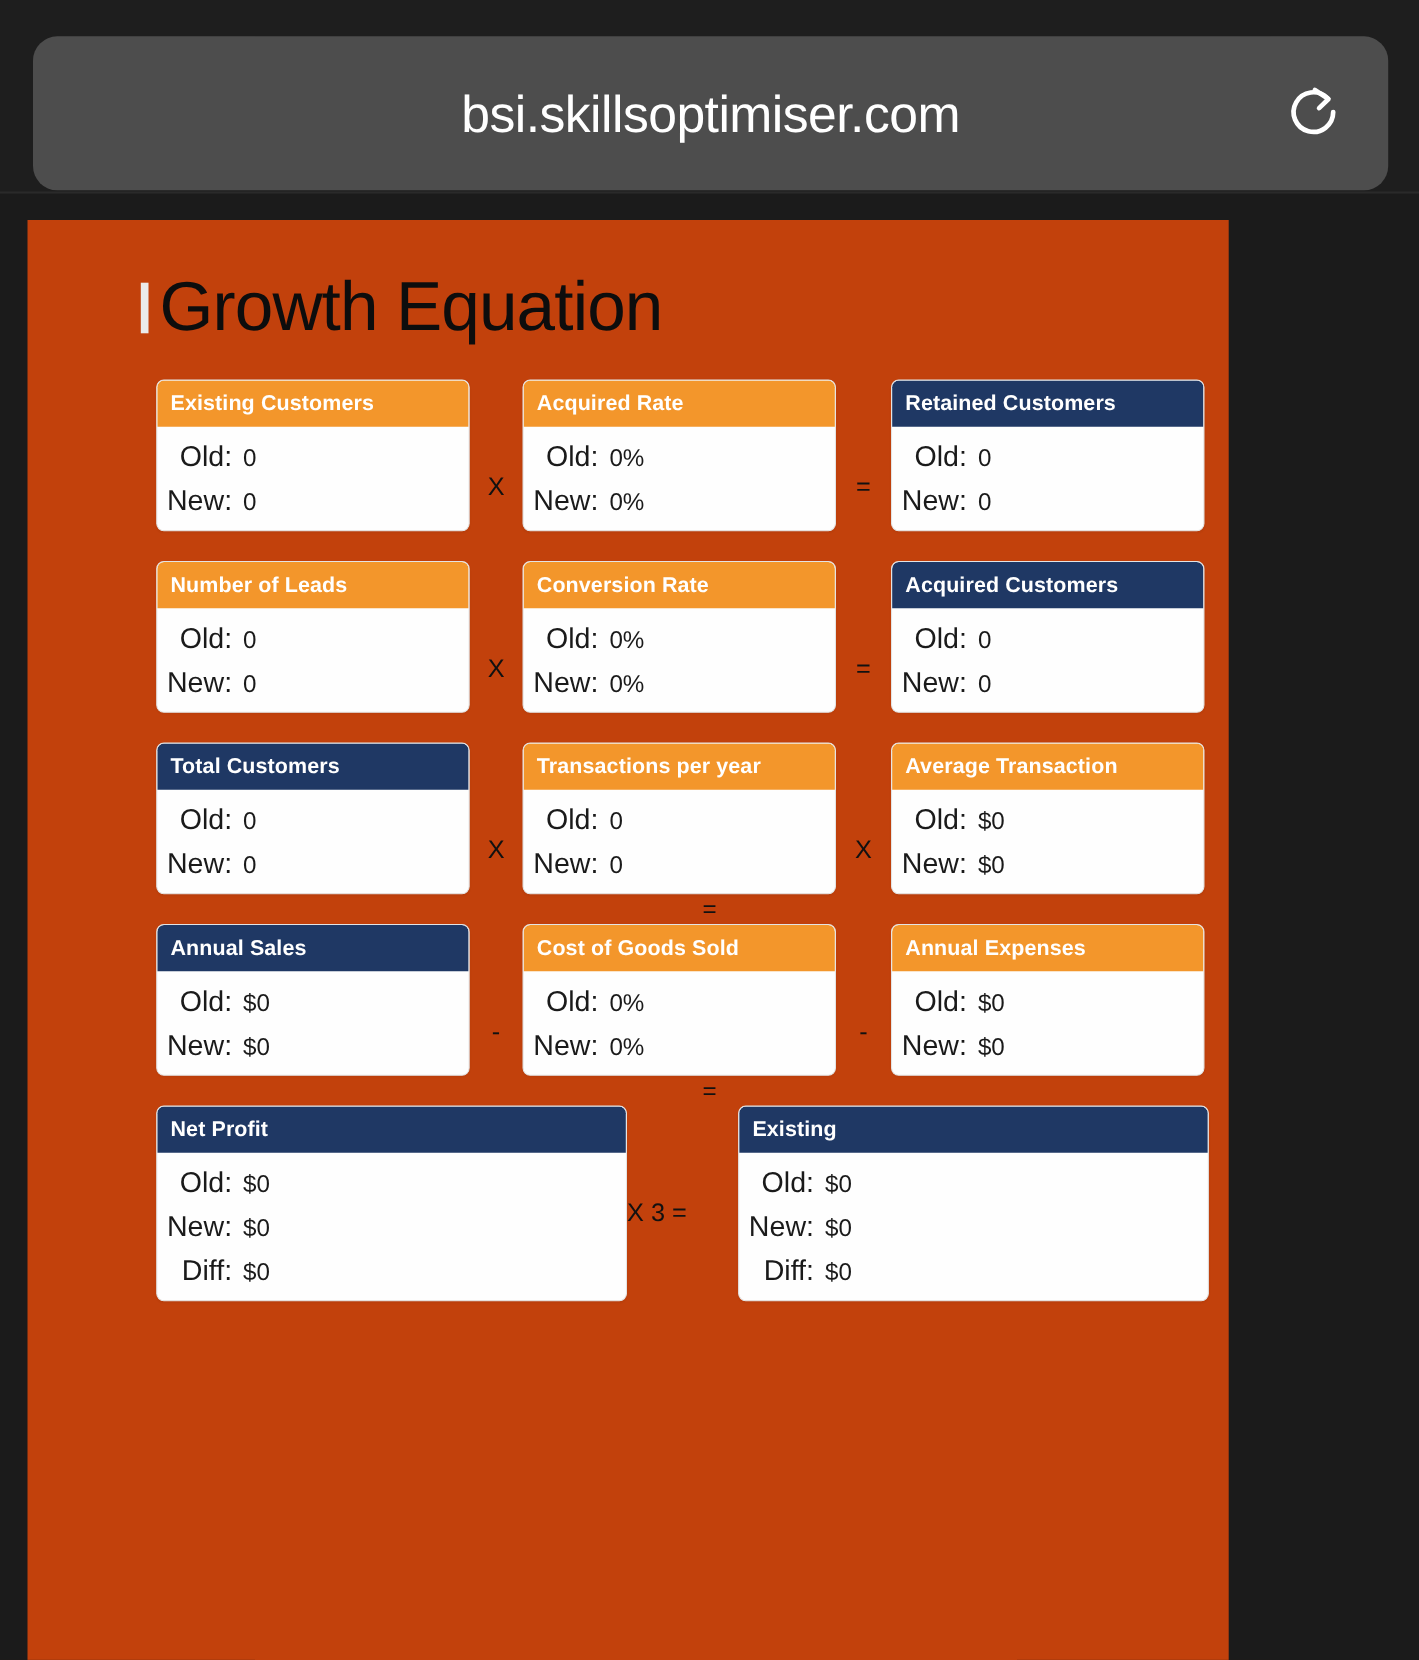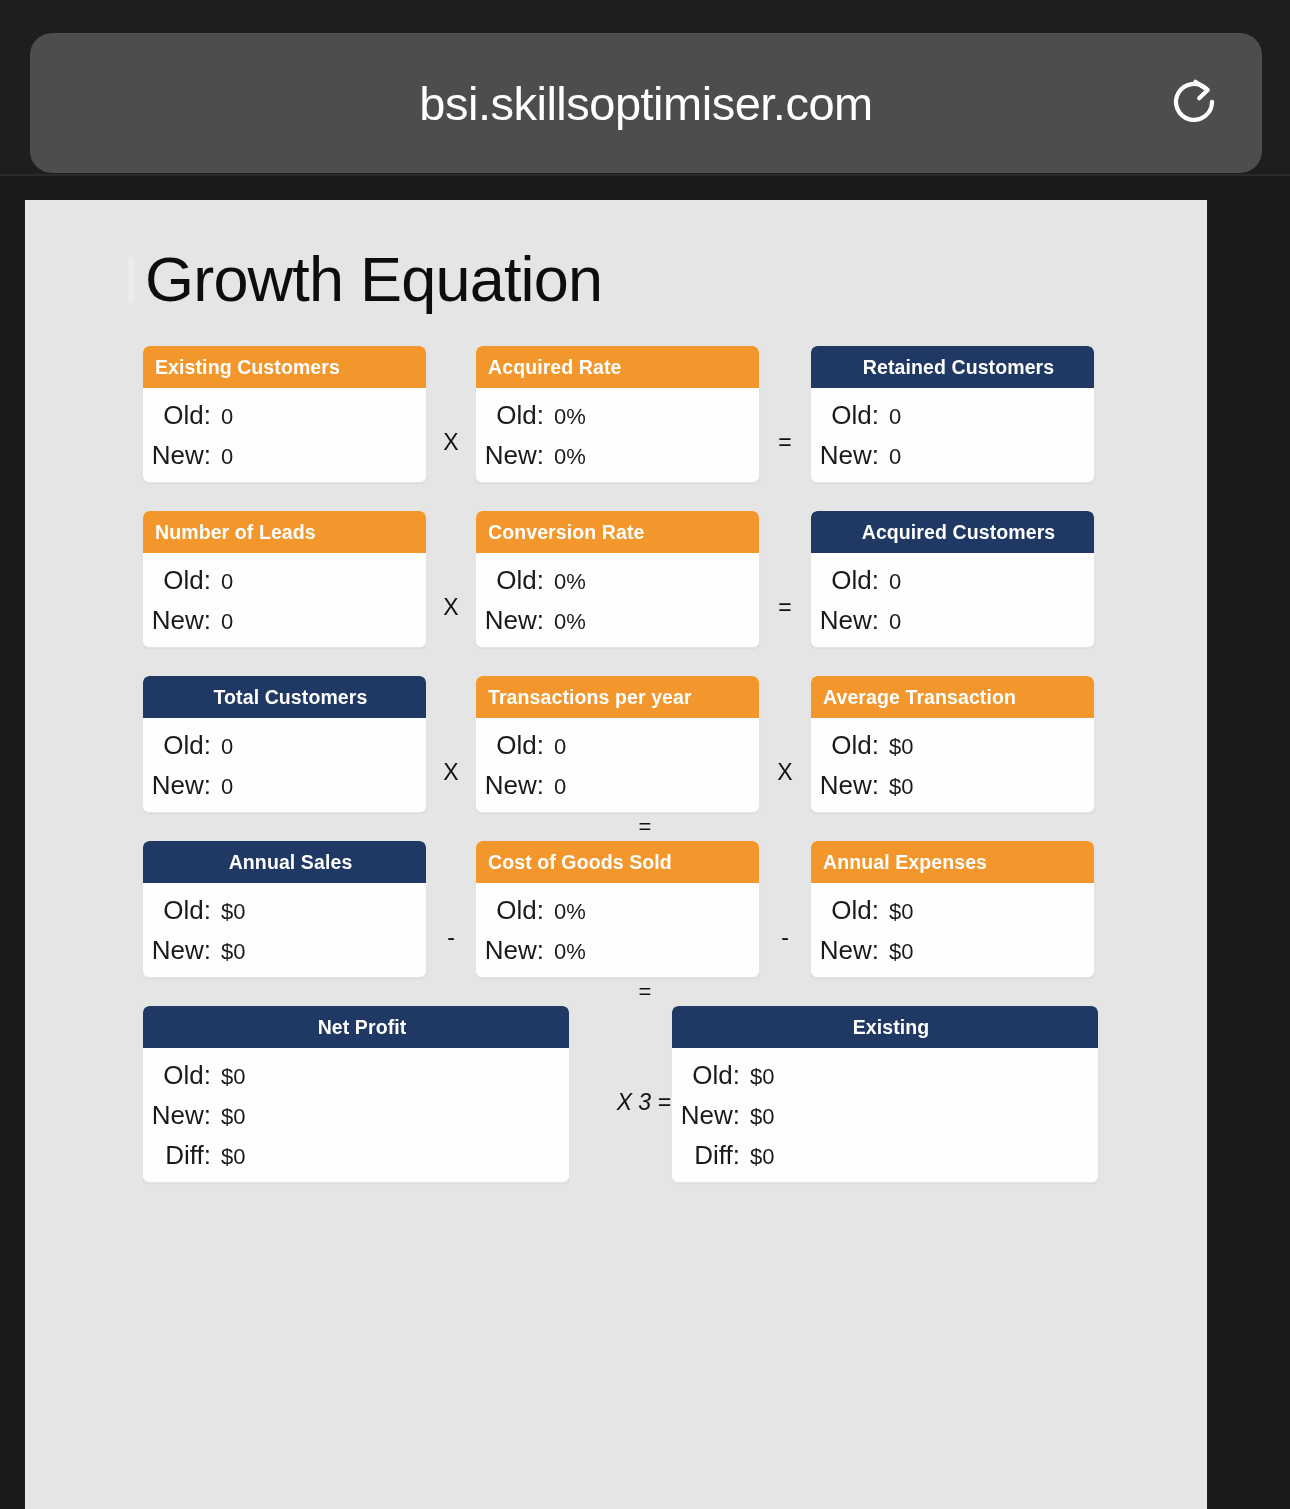--- a/index.html
+++ b/index.html
@@ -48,22 +48,22 @@
     position: absolute;
     left: 0; top: 174px;
     width: 1290px; height: 2px;
     background: #2a2a2a;
   }
 
   
   .page {
     position: absolute;
     left: 25px; top: 200px;
-    width: 1182px; height: 1309px;
-    background: #e5e5e5;
+    width: 1092px; height: 1309px;
+    background: #c2410c;
     overflow: hidden;
   }
 
   .title-wrap {
     position: absolute;
     left: 103px; top: 48px;
     display: flex;
     align-items: center;
   }
   .title-tick {
@@ -113,21 +113,21 @@
   .card.wide2 { left: 646px; width: 428px; }
 
   .card-head {
     height: 42px;
     display: flex;
     align-items: center;
     padding: 0 0 0 12px;
     border-radius: 6px 6px 0 0;
   }
   .card-head.orange { background: #f3962b; }
-  .card-head.blue   { background: #1f3864; justify-content: center; }
+  .card-head.blue   { background: #1f3864; }
   .card-head .ttl {
     color: #ffffff;
     font-size: 19.5px;
     font-weight: bold;
     letter-spacing: 0.1px;
     white-space: nowrap;
   }
 
   .card-body {
     padding: 14px 0 14px 0;
@@ -159,24 +159,23 @@
     color: #111111;
     top: 84px;
     text-align: center;
   }
   .op.o1 { left: 402px; width: 48px; }
   .op.o2 { left: 735px; width: 50px; }
 
   .op-between {
     position: absolute;
     left: 545px; width: 101px;
-    text-align: right;
+    text-align: left;
     font-size: 23px;
     color: #111111;
-    font-style: italic;
   }
 
   .row-eq {
     position: relative;
     height: 0;
   }
   .row-eq .eqsym {
     position: absolute;
     left: 0; width: 1240px;
     top: -26px;

